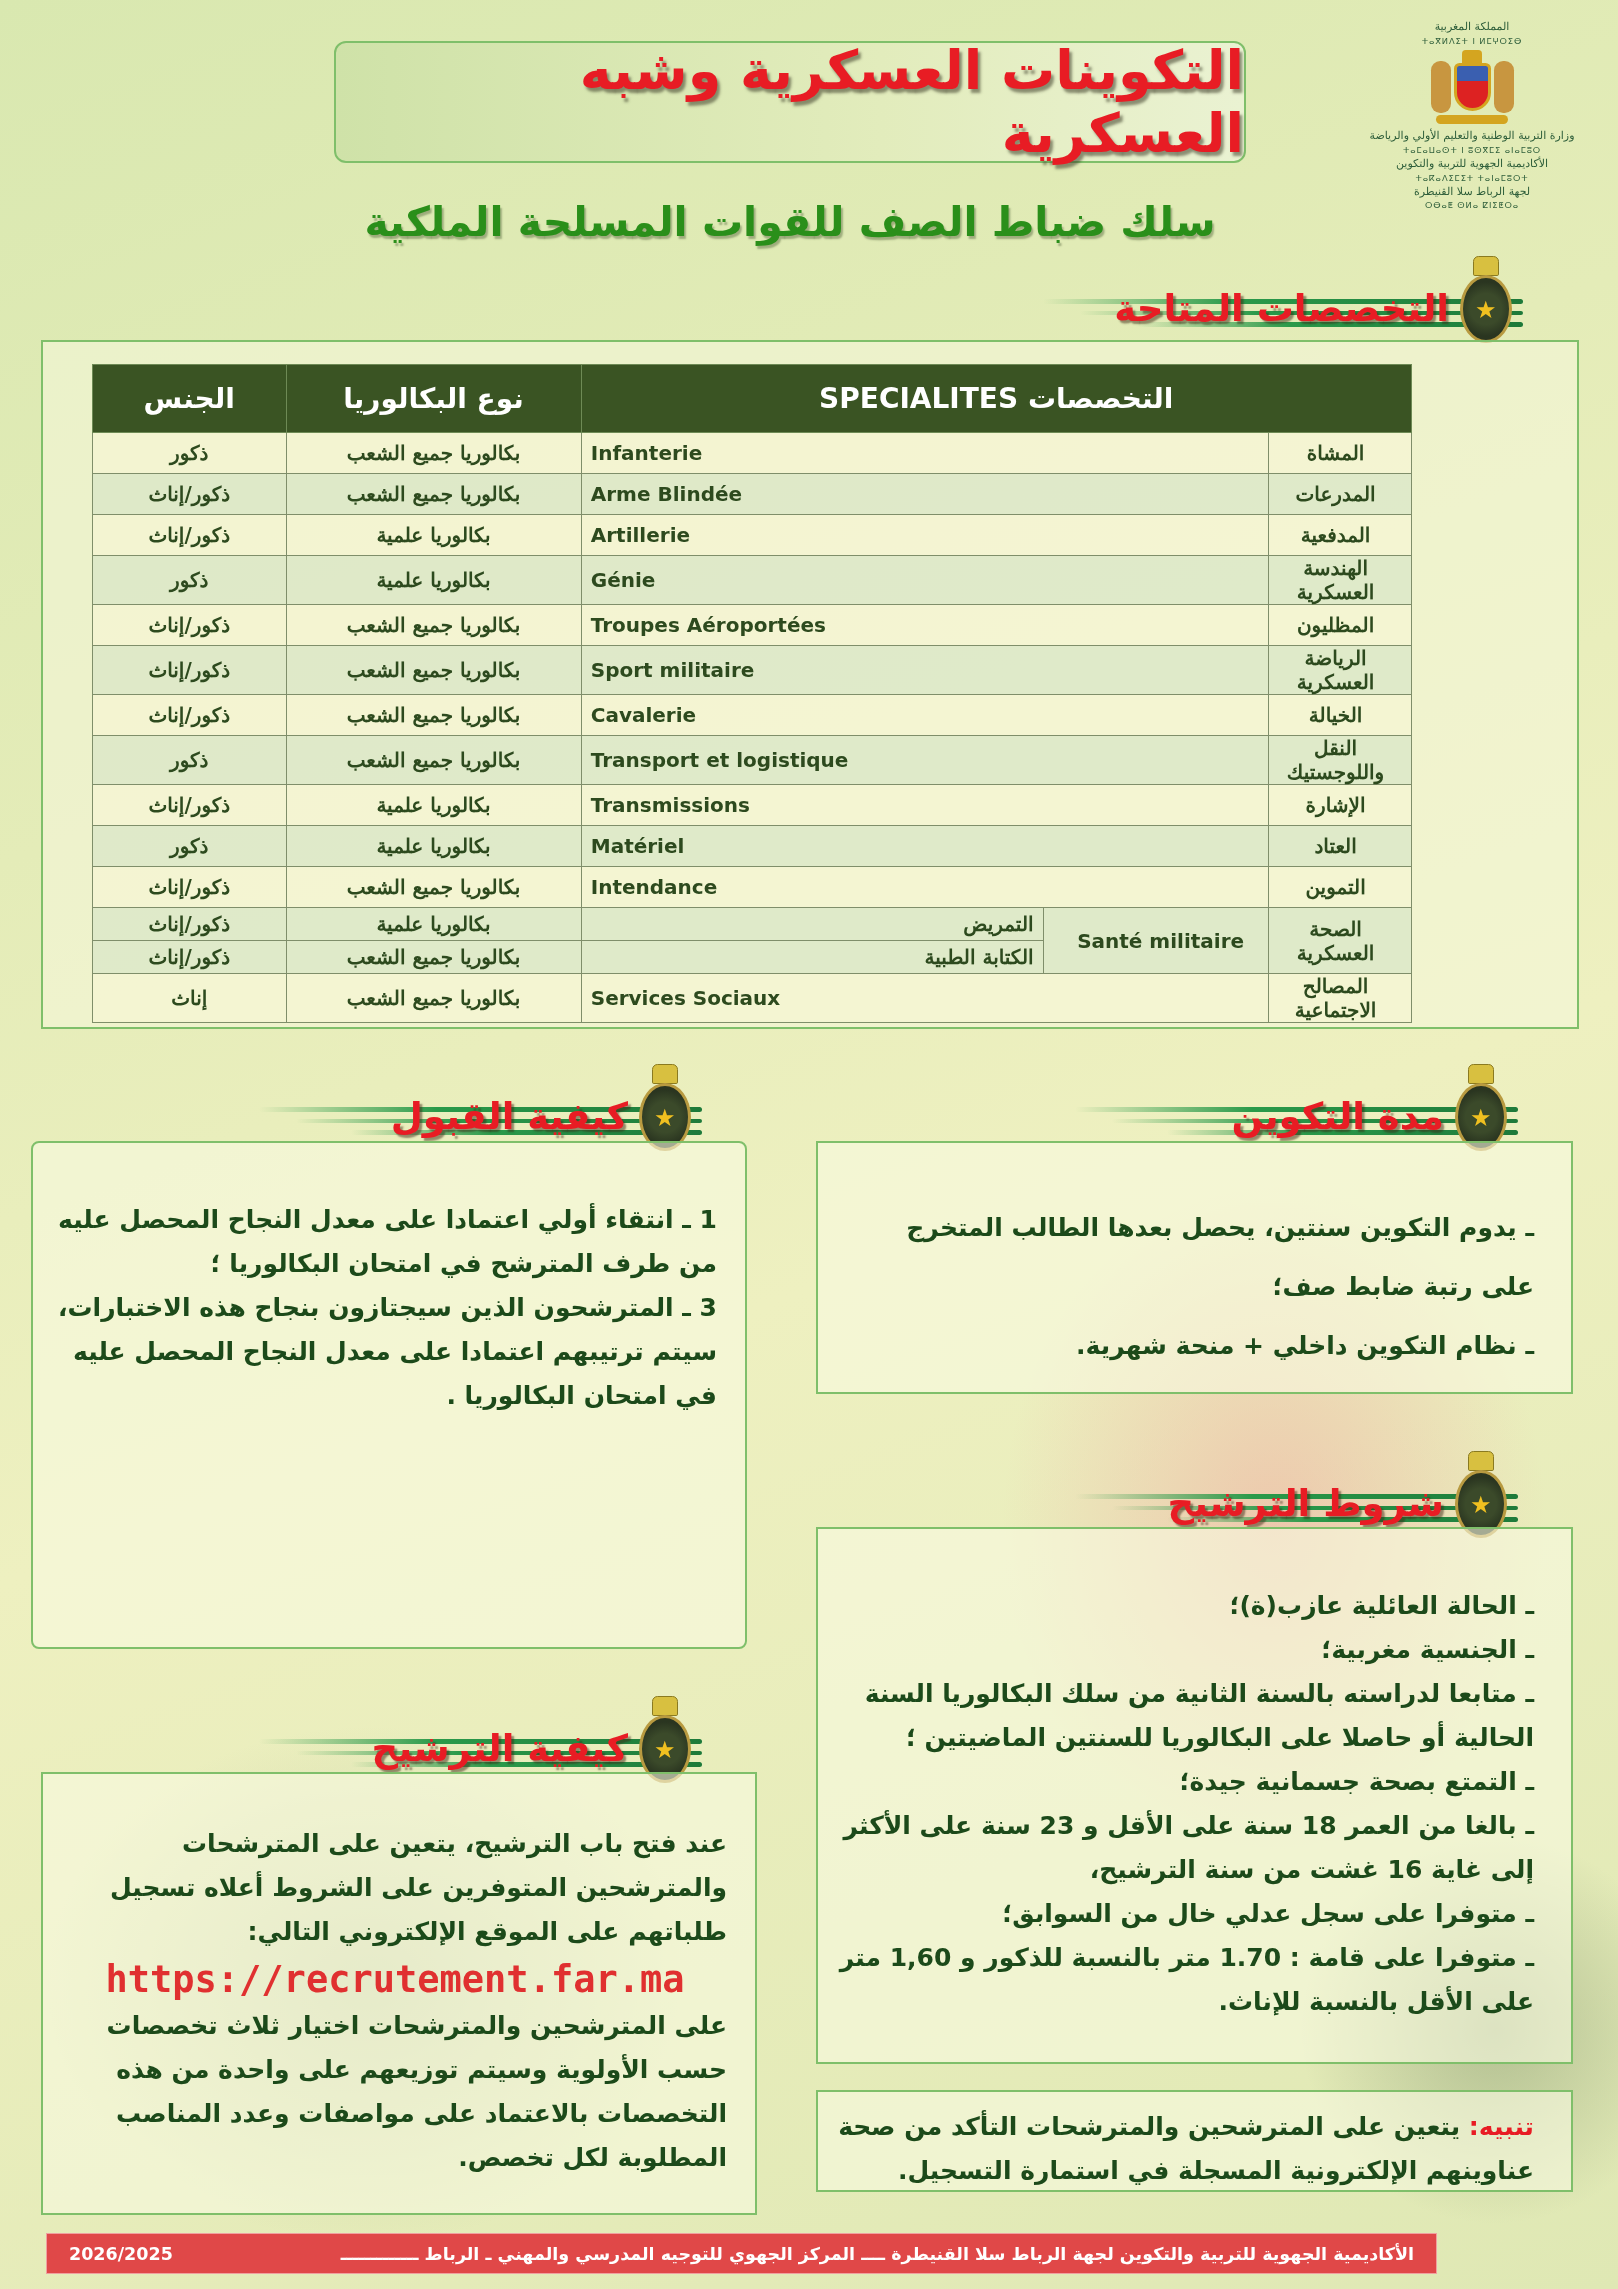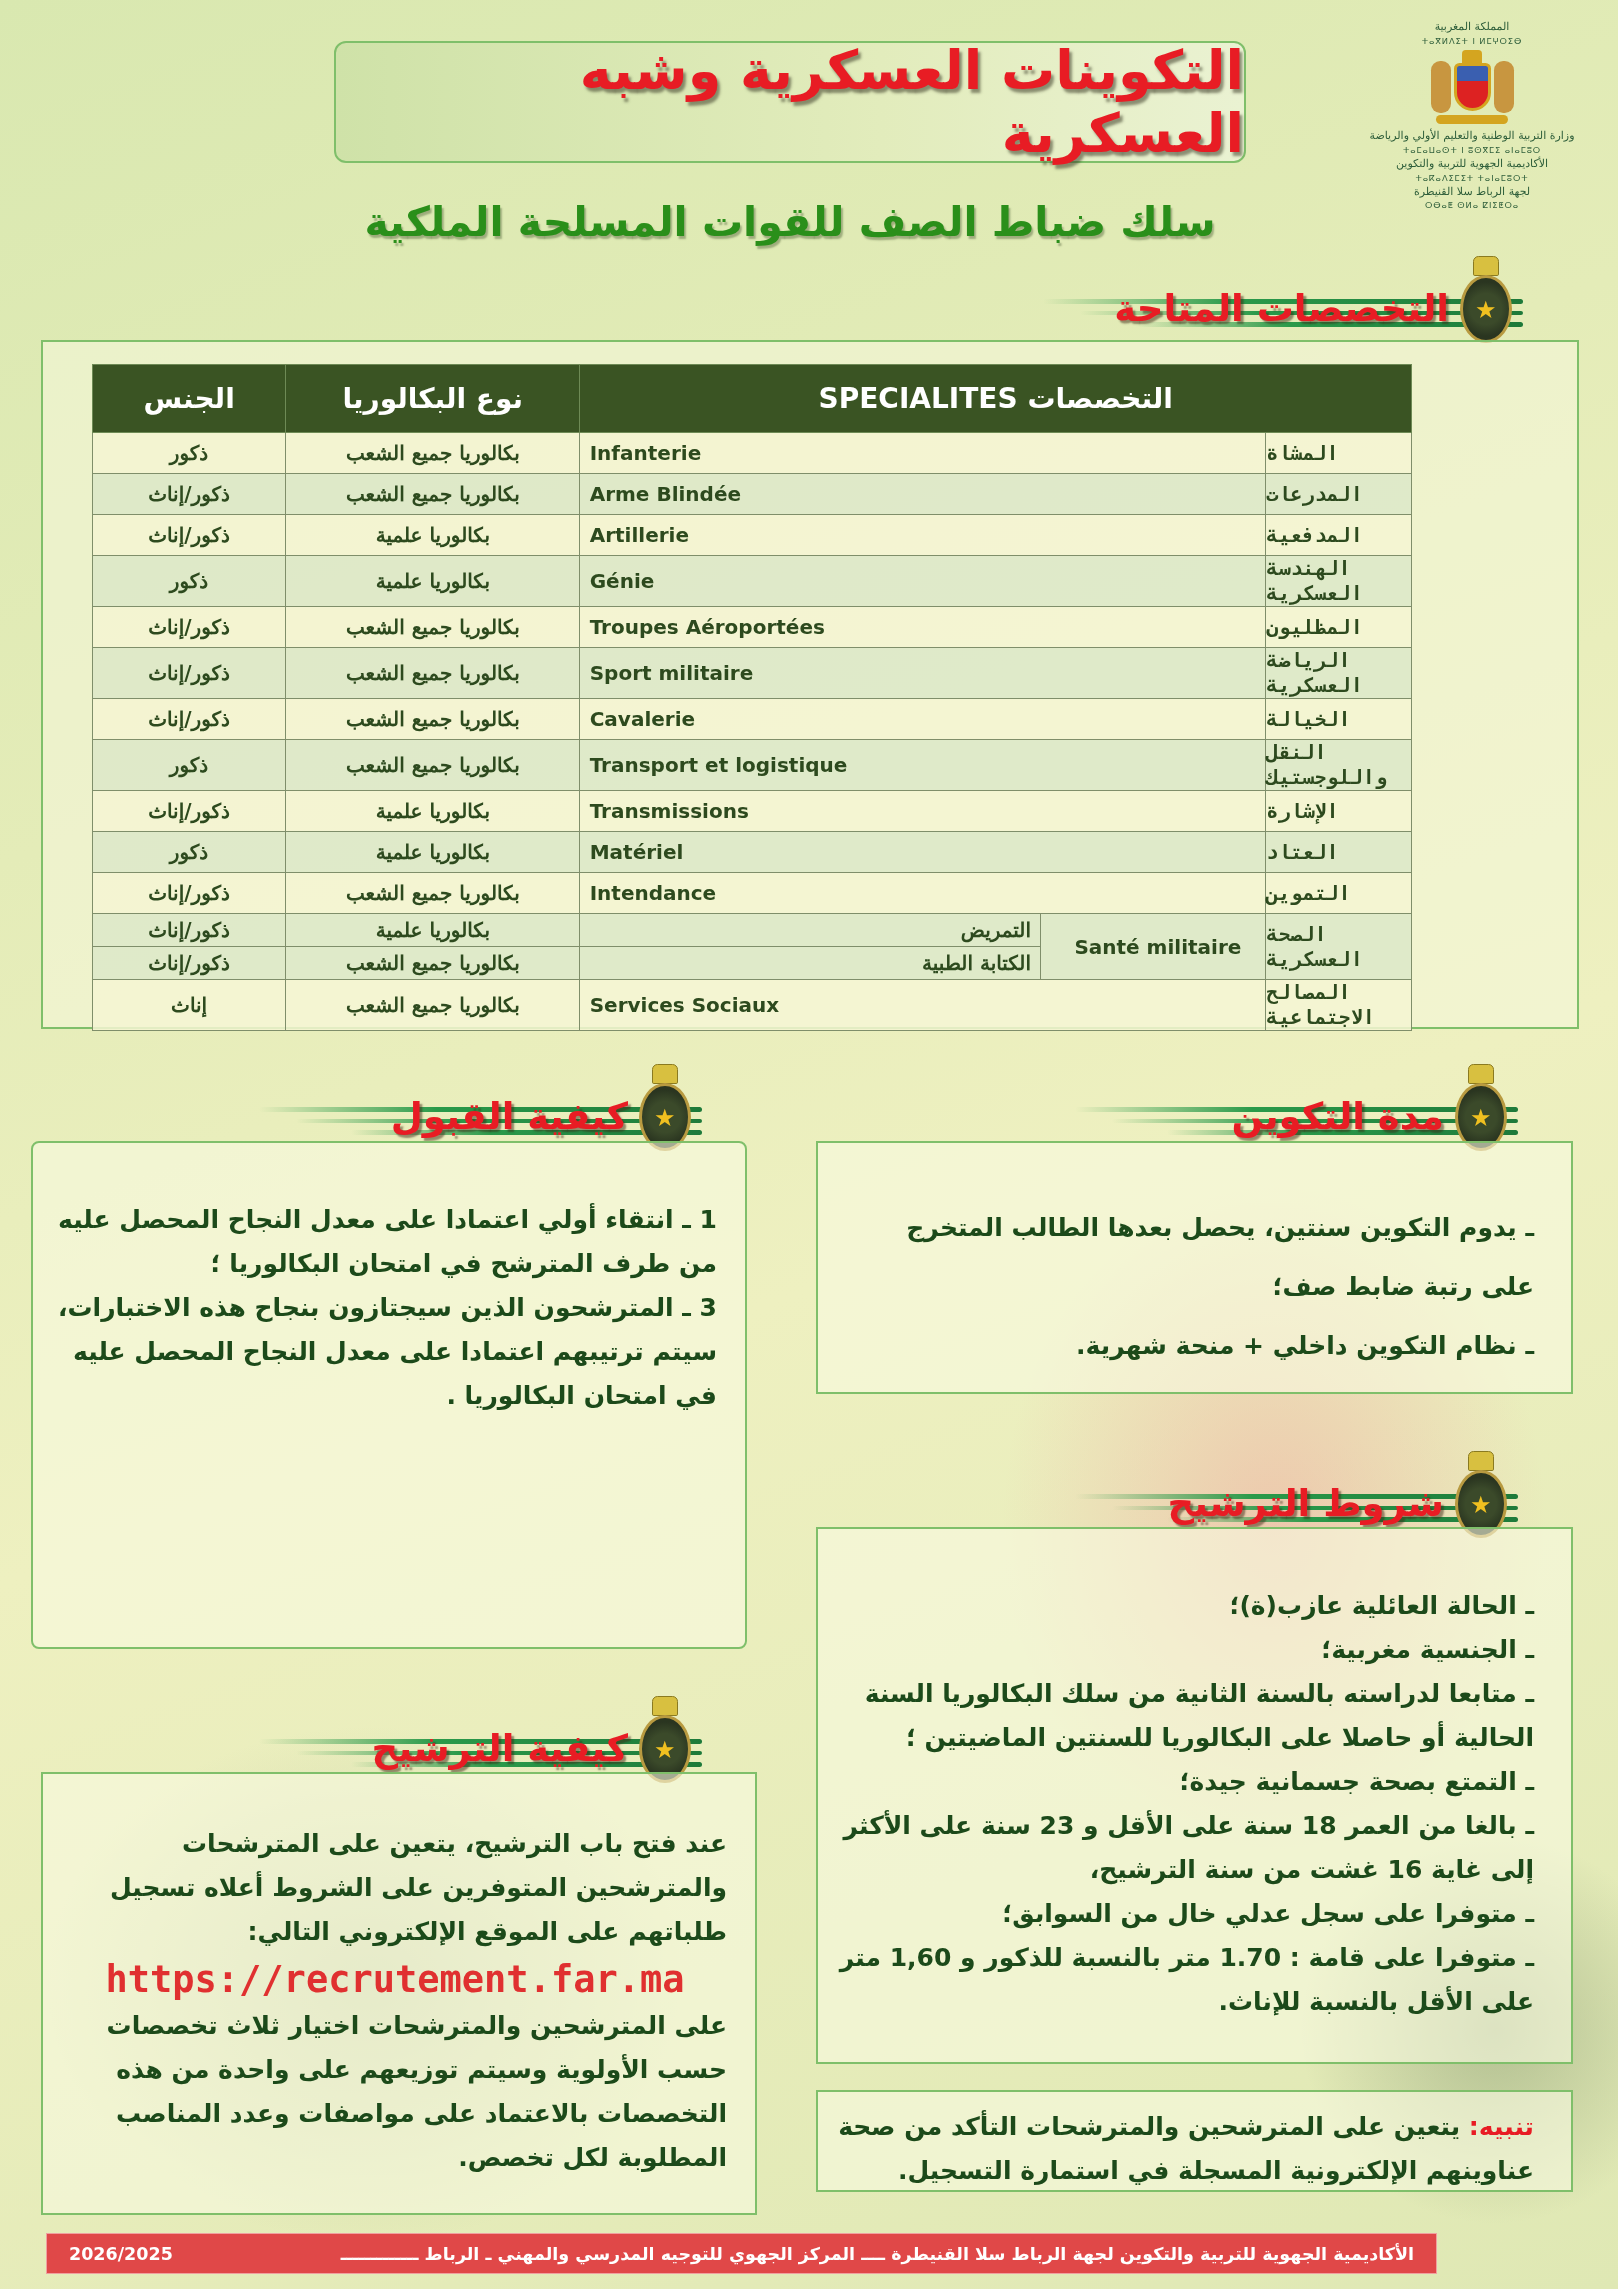--- a/index.html
+++ b/index.html
@@ -56,21 +56,21 @@
   .spec-box { left: 41px; top: 340px; width: 1538px; height: 689px; border: 2.8px solid #7fbf6a;
     background: rgba(245,248,220,0.55); }
   table.spec { position: absolute; left: 92px; top: 364px; width: 1320px; border-collapse: collapse; border-radius: 31px; }
   table.spec th { background: #3a5423; color: #fff; font-weight: bold; font-size: 28px; height: 68px;
     border: 1.8px solid #6e8a55; direction: rtl; }
   table.spec td { border: 1.8px solid #7f8e6a; font-size: 20px; font-weight: bold; color: #2d4a1e; }
   table.spec tr.odd td { background: rgba(245,245,210,0.85); }
   table.spec tr.even td { background: rgba(220,232,200,0.85); }
   td.gender, td.bac { text-align: center; font-family: "DejaVu Serif", serif; font-size: 18.5px; direction: rtl; }
   td.fr { text-align: left; padding-left: 9.2px; font-size: 21px; }
-  td.ar { text-align: left; padding-right: 9.2px; font-family: Liberation Mono, monospace; font-size: 21px; direction: rtl; }
+  td.ar { text-align: center; padding-right: 9.2px; font-family: Liberation Serif, serif; font-size: 21px; direction: rtl; }
   td.fr.sub { text-align: right; padding-right: 9.2px; font-family: "DejaVu Serif", serif; }
   td.fr.mid { text-align: center; }
 
   
   .box { border: 2.8px solid #7fbf6a; background: rgba(248,250,225,0.6); direction: rtl; text-align: right; }
   .box p { font-weight: bold; font-size: 25px; color: #1c4a1a; line-height: 44px; }
   .box p .red { color: #e81c24; }
   .url { font-family: "DejaVu Sans Mono", monospace; font-weight: bold; font-size: 37px; color: #e03030; direction: ltr; text-align: center; margin: 3.7px 0; }
 
   

